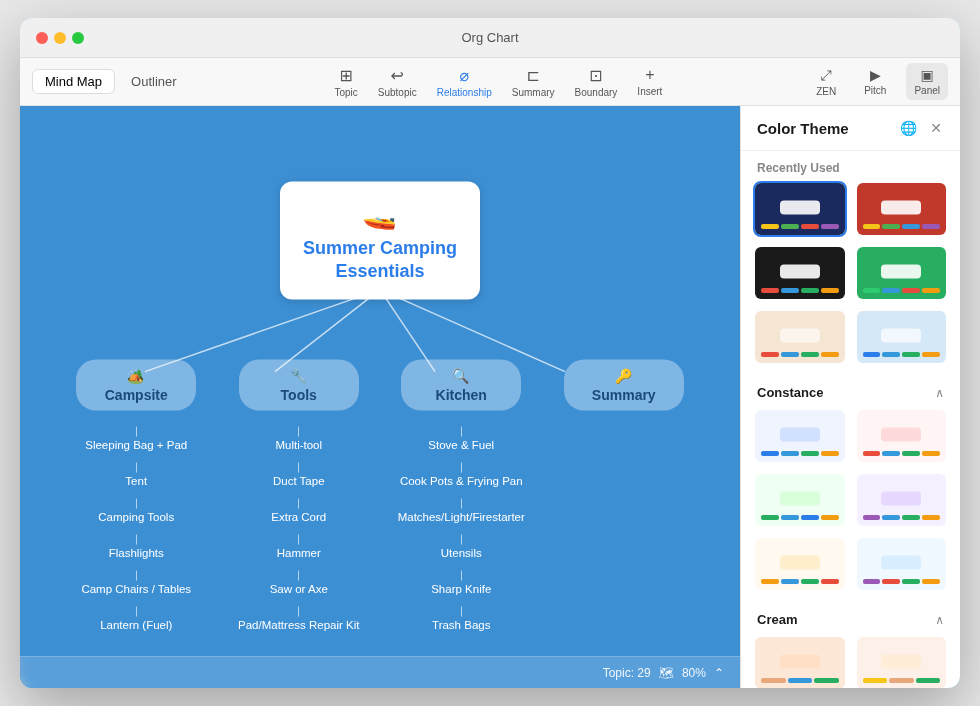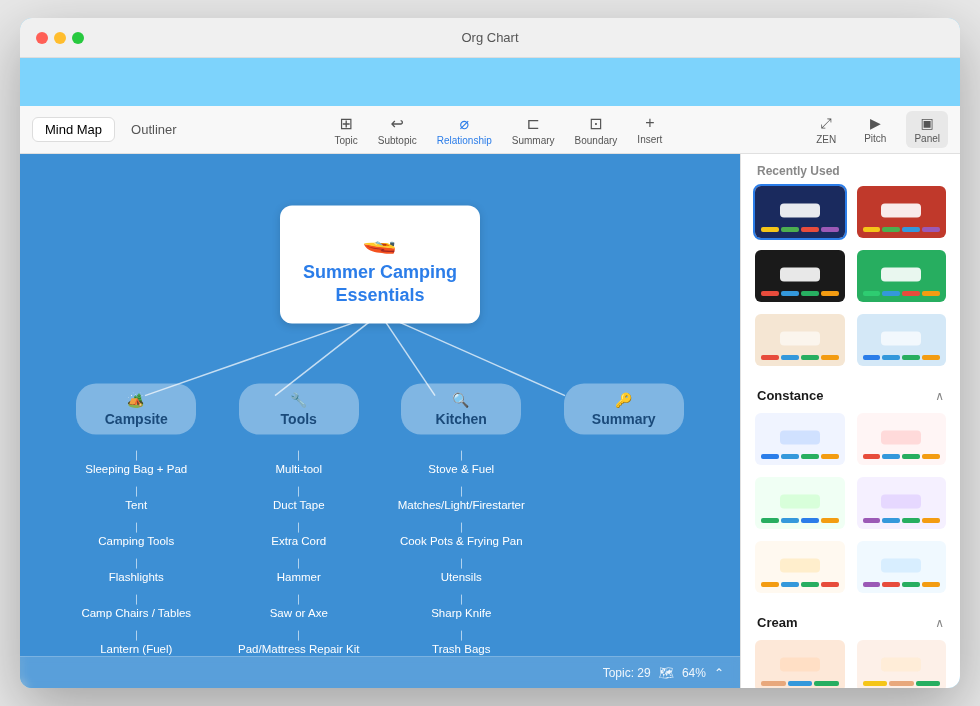--- a/index.html
+++ b/index.html
@@ -49,21 +49,20 @@
       font-weight: 500;
     }
     .toolbar {
       height: 48px;
       background: #f8f8f8;
       border-bottom: 1px solid #e0e0e0;
       display: flex;
       align-items: center;
       padding: 0 12px;
       gap: 8px;
-      margin-top: 48px;
     }
     .toolbar-left {
       display: flex;
       gap: 4px;
     }
     .tab-btn {
       padding: 4px 12px;
       border-radius: 6px;
       font-size: 13px;
       cursor: pointer;
@@ -421,47 +420,54 @@
             </div>
           </div>
 
           <div class="branch">
             <div class="branch-node">
               <span class="branch-icon">🔍</span>
               <span>Kitchen</span>
             </div>
             <div class="branch-items">
               <div class="branch-item">Stove &amp; Fuel</div>
+              <div class="branch-item">Cook Pots &amp; Frying Pan</div>
               <div class="branch-item">Matches/Light/Firestarter</div>
-              <div class="branch-item">Cook Pots &amp; Frying Pan</div>
               <div class="branch-item">Utensils</div>
               <div class="branch-item">Sharp Knife</div>
               <div class="branch-item">Trash Bags</div>
             </div>
           </div>
 
           <div class="branch">
             <div class="branch-node">
               <span class="branch-icon">🔑</span>
               <span>Summary</span>
             </div>
           </div>
 
         </div>
       </div>
 
       <div class="status-bar">
         <span>Topic: 29</span>
         <span>🗺</span>
-        <span>64%</span>
+        <span>80%</span>
         <span style="cursor:pointer;">⌃</span>
       </div>
     </div>
 
     <div class="right-panel">
+      <div class="panel-header">
+        <span class="panel-title">Color Theme</span>
+        <div class="panel-header-icons">
+          <span class="panel-icon-btn">🌐</span>
+          <span class="panel-icon-btn">✕</span>
+        </div>
+      </div>
 
       <div class="section-title">Recently Used</div>
       <div class="theme-grid">
 
         <div class="theme-card selected">
           <div class="theme-preview t-navy">
             <div class="theme-node-preview"></div>
             <div class="theme-bar">
               <div class="theme-bar-seg" style="background:#f5c518"></div>
               <div class="theme-bar-seg" style="background:#4CAF50"></div>

